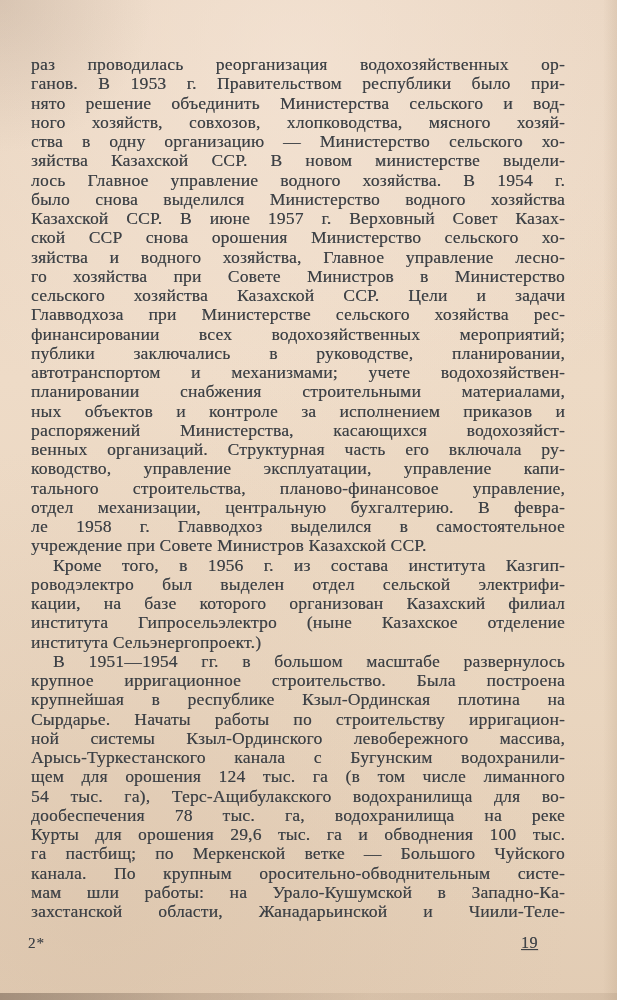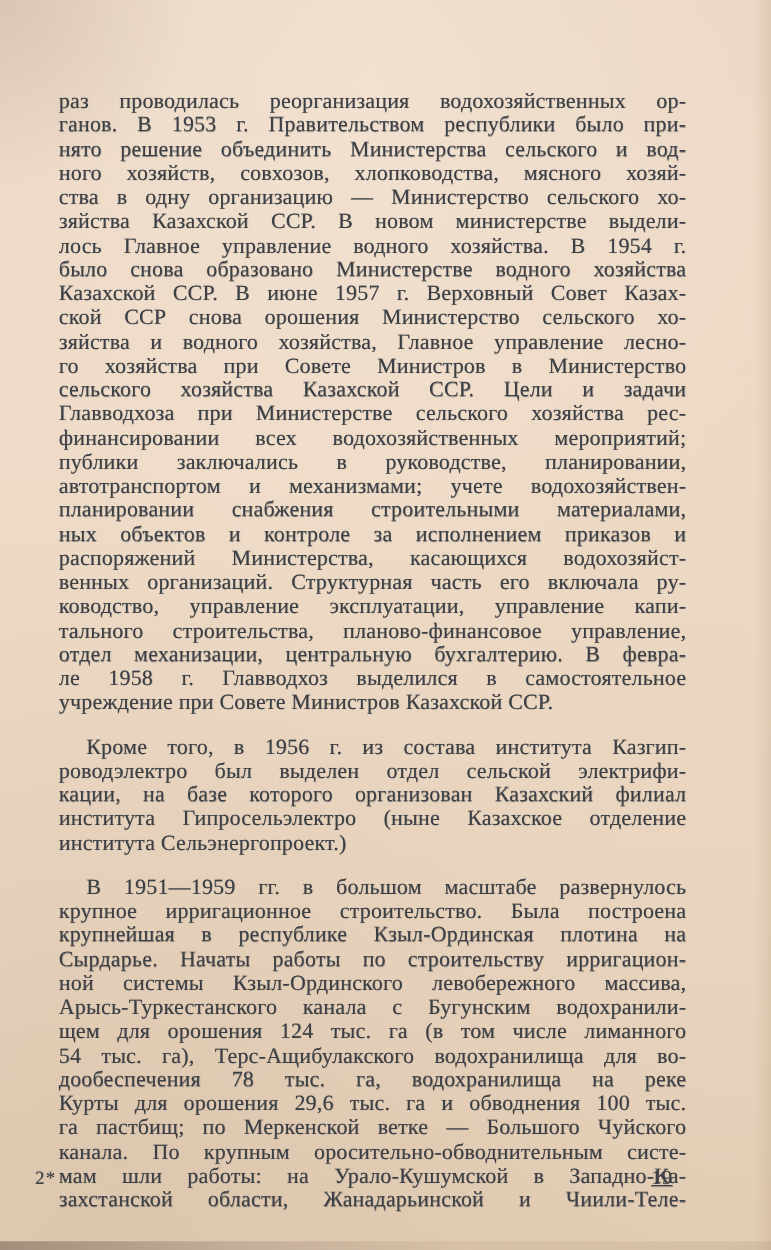--- a/index.html
+++ b/index.html
@@ -46,21 +46,21 @@
   .text-block {
     position: absolute;
     left: 31px;
     top: 55px;
     width: 534px;
     color: #3c4045;
     font-size: 17.5px;
     letter-spacing: 0.2px;
     text-shadow: 0.3px 0.3px 0.6px rgba(58,62,70,0.55);
   }
-  .paragraph { margin: 16px; padding: 0; }
+  .paragraph { margin: 0; padding: 0; }
   .line {
     height: 19.25px;
     line-height: 19.25px;
     text-align: justify;
     text-align-last: justify;
     white-space: normal;
   }
   .line.indent { text-indent: 22px; }
   .line.para-end { text-align-last: left; font-family: Liberation Serif, serif; }
   .footer-sig {
@@ -89,21 +89,21 @@
 <div class="page">
   <div class="text-block">
       <div class="paragraph">
         <div class="line">раз проводилась реорганизация водохозяйственных ор-</div>
         <div class="line">ганов. В 1953 г. Правительством республики было при-</div>
         <div class="line">нято решение объединить Министерства сельского и вод-</div>
         <div class="line">ного хозяйств, совхозов, хлопководства, мясного хозяй-</div>
         <div class="line">ства в одну организацию — Министерство сельского хо-</div>
         <div class="line">зяйства Казахской ССР. В новом министерстве выдели-</div>
         <div class="line">лось Главное управление водного хозяйства. В 1954 г.</div>
-        <div class="line">было снова образовано Министерстве водного хозяйства</div>
+        <div class="line">было снова выделился Министерство водного хозяйства</div>
         <div class="line">Казахской ССР. В июне 1957 г. Верховный Совет Казах-</div>
         <div class="line">ской ССР снова орошения Министерство сельского хо-</div>
         <div class="line">зяйства и водного хозяйства, Главное управление лесно-</div>
         <div class="line">го хозяйства при Совете Министров в Министерство</div>
         <div class="line">сельского хозяйства Казахской ССР. Цели и задачи</div>
         <div class="line">Главводхоза при Министерстве сельского хозяйства рес-</div>
         <div class="line">финансировании всех водохозяйственных мероприятий;</div>
         <div class="line">публики заключались в руководстве, планировании,</div>
         <div class="line">автотранспортом и механизмами; учете водохозяйствен-</div>
         <div class="line">планировании снабжения строительными материалами,</div>
@@ -117,21 +117,21 @@
         <div class="line para-end">учреждение при Совете Министров Казахской ССР.</div>
       </div>
       <div class="paragraph">
         <div class="line indent">Кроме того, в 1956 г. из состава института Казгип-</div>
         <div class="line">роводэлектро был выделен отдел сельской электрифи-</div>
         <div class="line">кации, на базе которого организован Казахский филиал</div>
         <div class="line">института Гипросельэлектро (ныне Казахское отделение</div>
         <div class="line para-end">института Сельэнергопроект.)</div>
       </div>
       <div class="paragraph">
-        <div class="line indent">В 1951—1959 гг. в большом масштабе развернулось</div>
+        <div class="line indent">В 1951—1954 гг. в большом масштабе развернулось</div>
         <div class="line">крупное ирригационное строительство. Была построена</div>
         <div class="line">крупнейшая в республике Кзыл-Ординская плотина на</div>
         <div class="line">Сырдарье. Начаты работы по строительству ирригацион-</div>
         <div class="line">ной системы Кзыл-Ординского левобережного массива,</div>
         <div class="line">Арысь-Туркестанского канала с Бугунским водохранили-</div>
         <div class="line">щем для орошения 124 тыс. га (в том числе лиманного</div>
         <div class="line">54 тыс. га), Терс-Ащибулакского водохранилища для во-</div>
         <div class="line">дообеспечения 78 тыс. га, водохранилища на реке</div>
         <div class="line">Курты для орошения 29,6 тыс. га и обводнения 100 тыс.</div>
         <div class="line">га пастбищ; по Меркенской ветке — Большого Чуйского</div>

